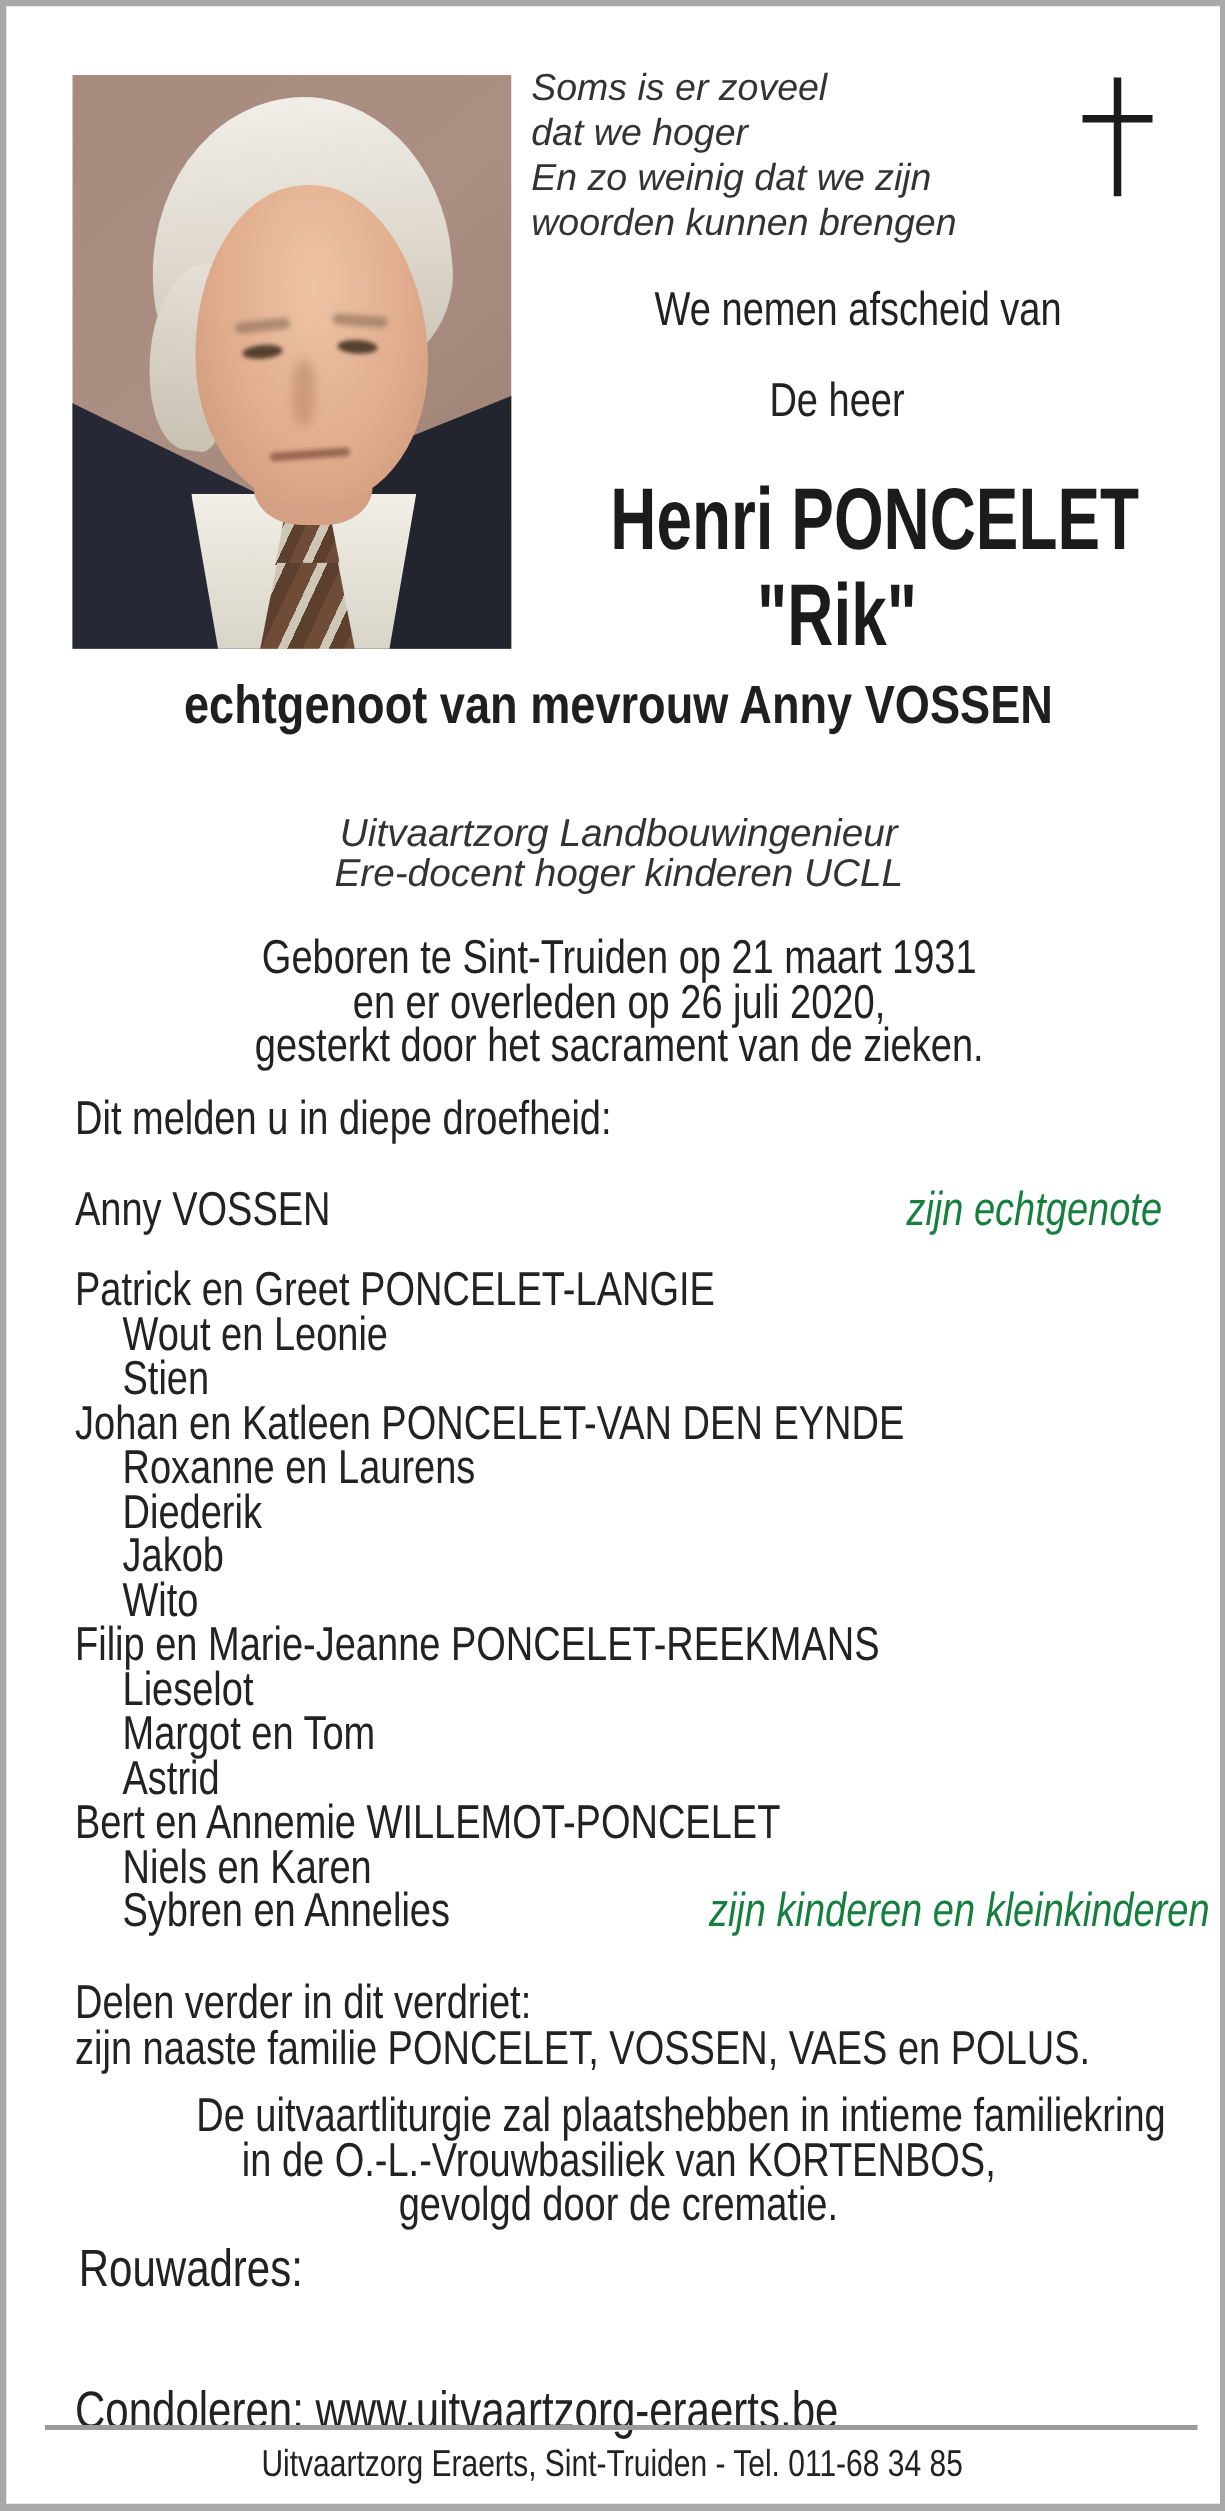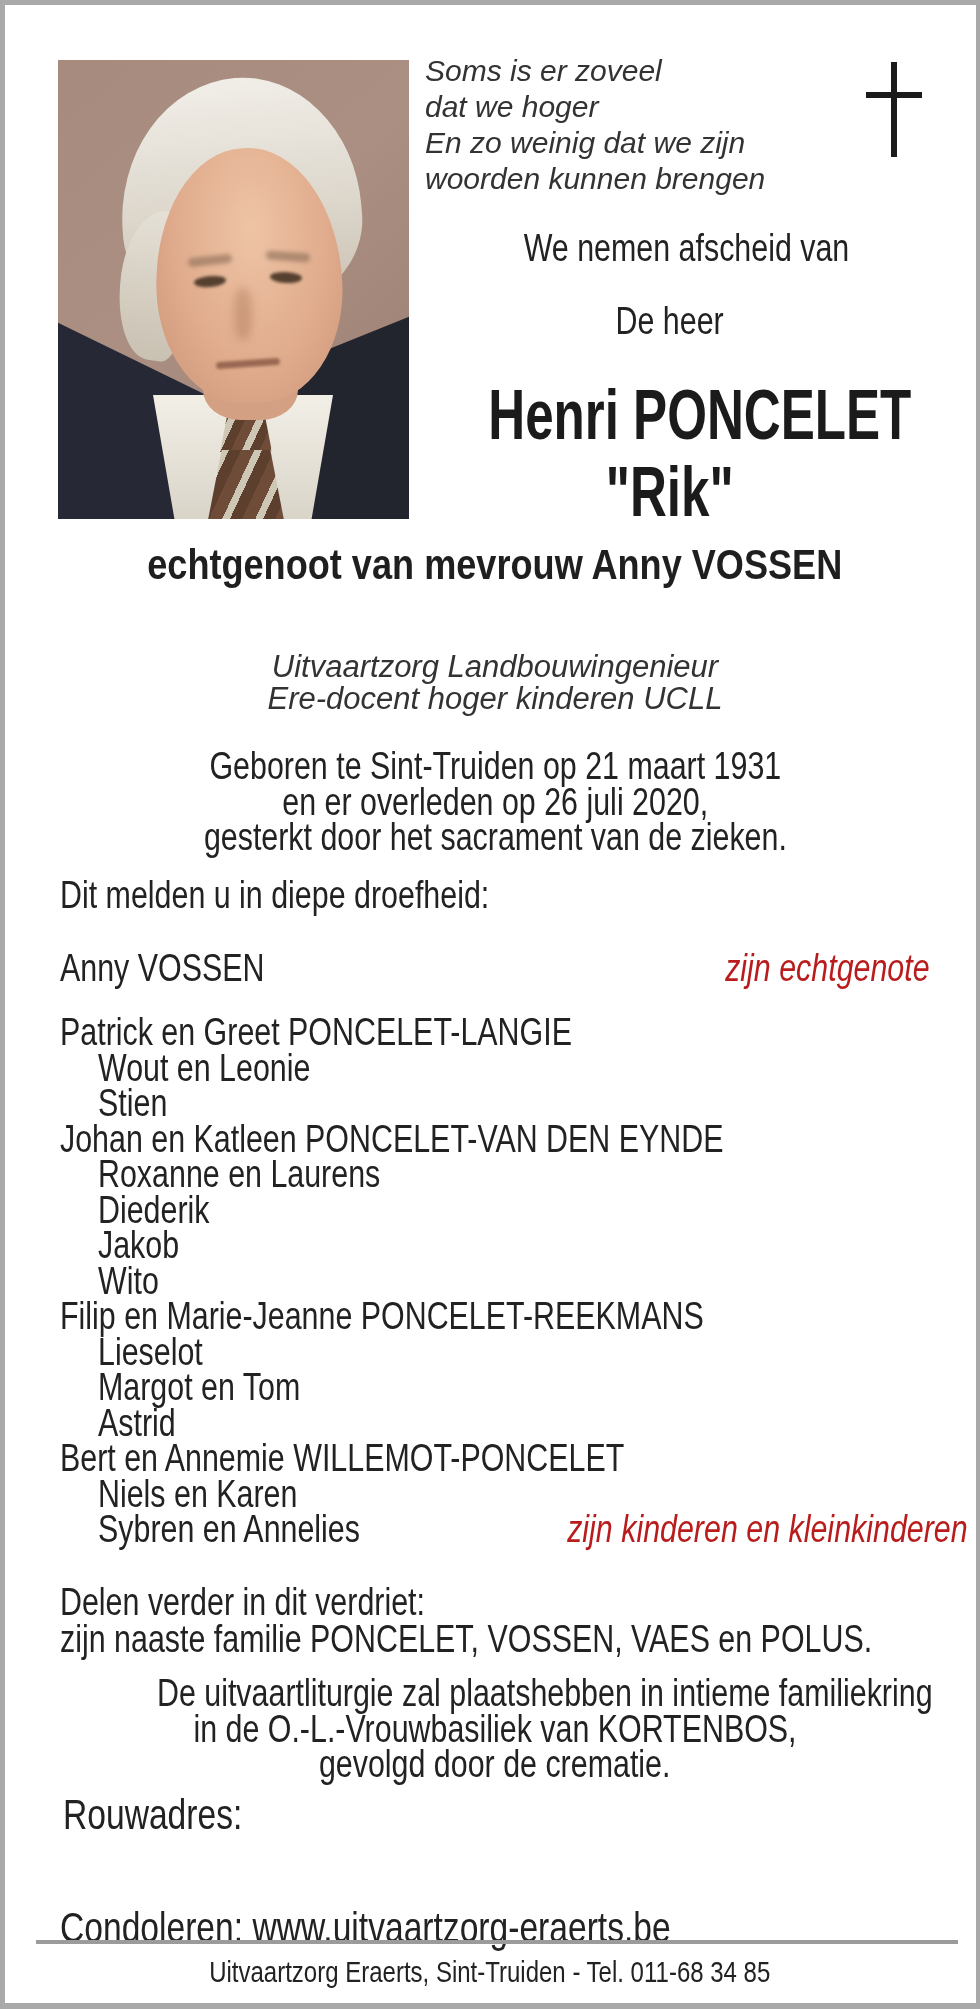--- a/index.html
+++ b/index.html
@@ -6,21 +6,21 @@
   .page{position:relative;width:980px;height:2009px;background:#ffffff;overflow:hidden;
         font-family:"Liberation Sans", sans-serif;color:#222;}
   .frame{position:absolute;inset:0;border-top:5px solid #a9a9a9;border-left:5px solid #a9a9a9;
          border-right:4px solid #a9a9a9;border-bottom:6px solid #a9a9a9;pointer-events:none;z-index:50;}
   .abs{position:absolute;}
   
   .cx{display:inline-block;white-space:nowrap;transform:scaleX(0.80);transform-origin:0 50%;}
   .cx-c{transform-origin:50% 50%;}
   .cx-r{transform-origin:100% 50%;}
   .body-t{font-size:38px;line-height:35.5px;}
-  .it{font-style:italic;font-weight:400;color:#b91c1c;}
+  .it{font-style:italic;font-weight:400;color:#15803d;}
   .poem{font-style:italic;font-size:30px;line-height:36px;color:#333;}
   .prof{font-style:italic;font-size:31px;line-height:32px;color:#333;}
   .ttl{font-weight:bold;font-size:70px;line-height:77px;color:#1b1b1b;}
   .ttl .cx{transform:scaleX(0.73);transform-origin:50% 50%;}
   .spouse{font-weight:bold;font-size:43px;line-height:43px;color:#1f1f1f;}
   .spouse .cx{transform:scaleX(0.84);transform-origin:50% 50%;}
   .center{text-align:center;}
   .addr{font-size:42px;line-height:38.5px;}
   .foot{font-size:30px;line-height:32px;}
   .indent1{margin-left:38px;}

